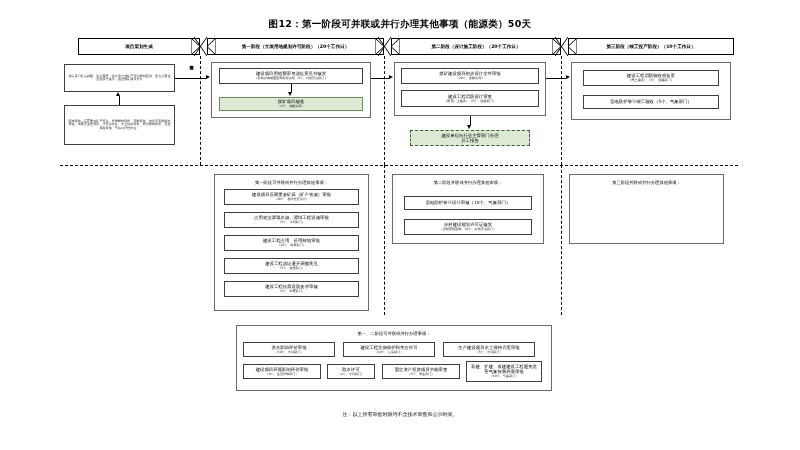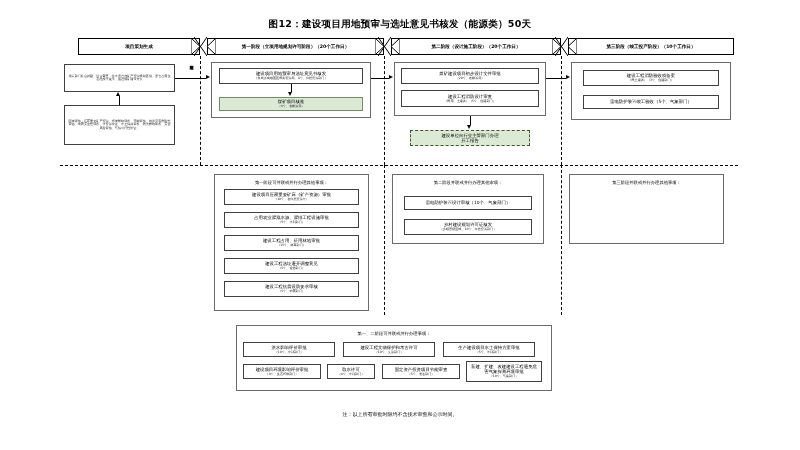--- a/index.html
+++ b/index.html
@@ -186,21 +186,21 @@
     top: 411px;
     left: 0;
     width: 800px;
     text-align: center;
     font-size: 5px;
   }
 </style>
 </head>
 <body>
 
-<div class="doc-title">图12：建设项目用地预审与选址意见书核发（能源类）50天</div>
+<div class="doc-title">图12：第一阶段可并联或并行办理其他事项（能源类）50天</div>
 
 <div class="phase-bar">
 
   <div class="phase-chip" style="left:0px; width:122px;">
     <span>项目策划生成</span>
     <svg class="chip-notch-r" viewBox="0 0 9 17" preserveAspectRatio="none">
       <polygon points="0,0 9,8.5 0,17" fill="#fff" stroke="#000" stroke-width="1"></polygon>
     </svg>
   </div>
 

